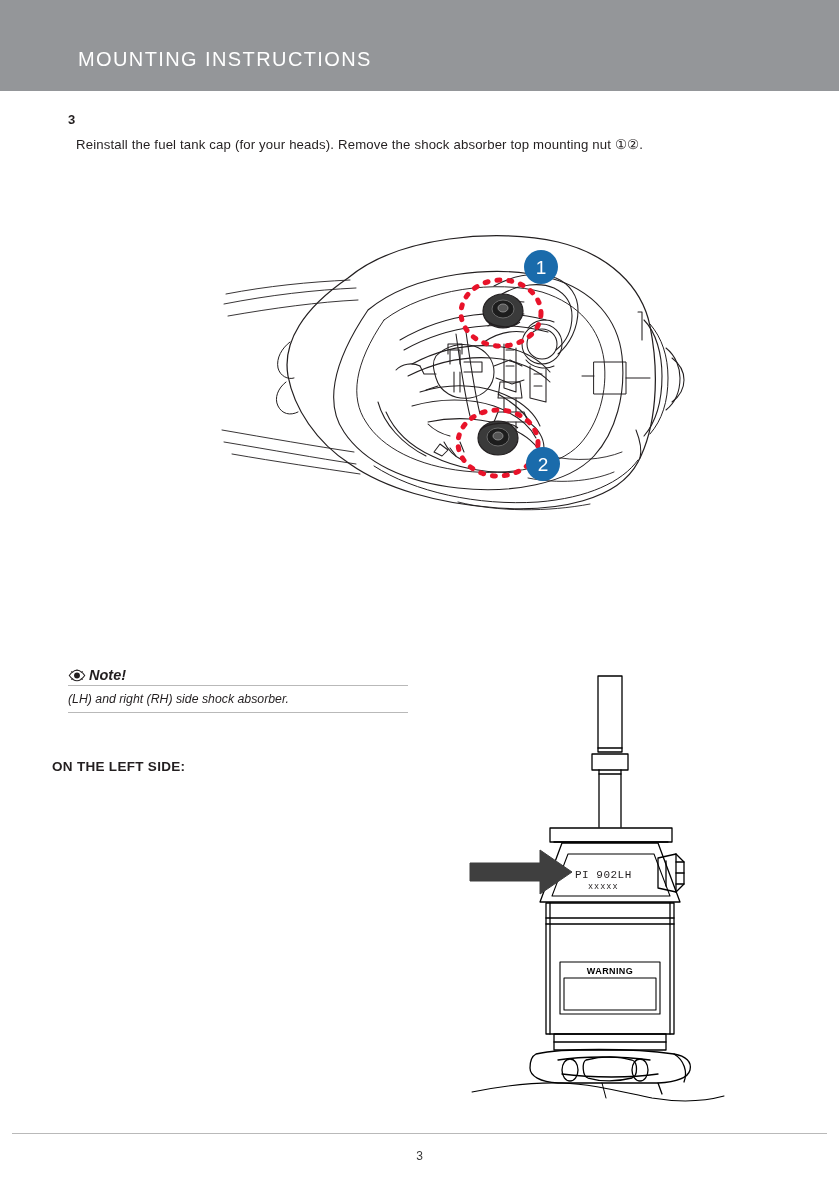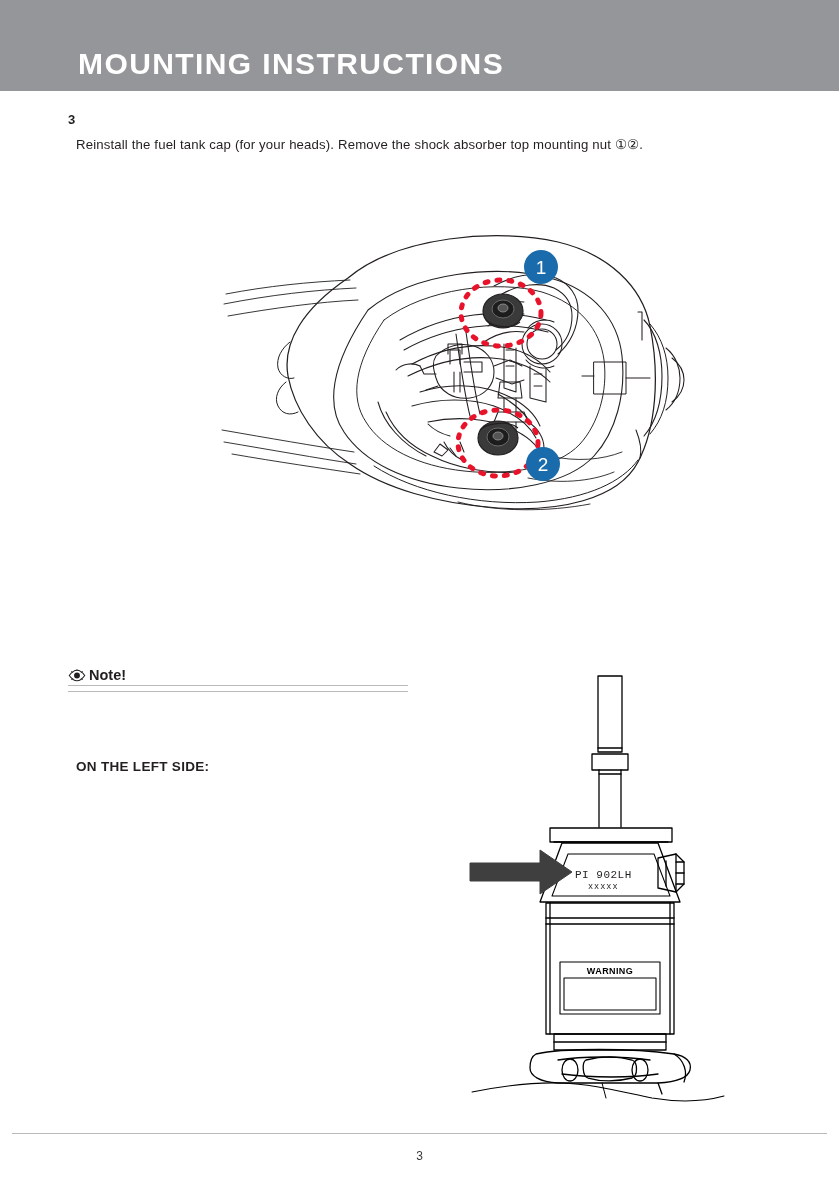--- a/index.html
+++ b/index.html
@@ -26,22 +26,22 @@
     top: 0;
     width: 839px;
     height: 91px;
     background: #949699;
     overflow: hidden;
   }
   #header-title {
     position: absolute;
     left: 78px;
     top: 49px;
-    font-size: 30px;
-    font-weight: bold;
+    font-size: 20px;
+    font-weight: normal;
     letter-spacing: 1.4px;
     color: #ffffff;
     white-space: nowrap;
     line-height: 1;
   }
 
   
   #step-number {
     position: absolute;
     left: 68px;
@@ -88,38 +88,39 @@
   }
   #note-head .eye {
     width: 18px;
     height: 13px;
     display: block;
   }
   #note-title {
     font-size: 14.5px;
     font-weight: bold;
     line-height: 1;
+    font-style: italic;
   }
   .note-rule {
     height: 1px;
     background: #b9b9b9;
     width: 100%;
   }
   #note-body {
     font-size: 12.3px;
     font-style: italic;
     line-height: 1.72;
     padding: 3px 0 2px 4px;
   }
   #note-body .l2 { margin-left: -4px; display: block; }
 
   
   #left-side-heading {
     position: absolute;
-    left: 76px;
+    left: 52px;
     top: 760px;
     font-size: 13.5px;
     font-weight: bold;
     letter-spacing: 0.3px;
     line-height: 1;
   }
 
   
   #fig-shock {
     position: absolute;
@@ -312,20 +313,21 @@
     <div id="note-head">
       <svg class="eye" viewBox="0 0 22 16">
         <path d="M1.5 8 C5 3 9 1.5 11 1.5 C13 1.5 17 3 20.5 8 C17 13 13 14.5 11 14.5 C9 14.5 5 13 1.5 8 Z" fill="none" stroke="#231f20" stroke-width="1.3"></path>
         <circle cx="11" cy="8" r="3.6" fill="#231f20"></circle>
         <path d="M4 2.5 L6 4.6 M11 0.4 L11 2.2 M18 2.5 L16 4.6 M4 13.5 L6 11.4 M18 13.5 L16 11.4" stroke="#231f20" stroke-width="1.1" fill="none"></path>
       </svg>
       <span id="note-title">Note!</span>
     </div>
     <div class="note-rule"></div>
     <div id="note-body">
+      <span class="l2">(LH)  and right (RH) side shock absorber.</span>
     </div>
     <div class="note-rule"></div>
   </div>
 
   <div id="left-side-heading">ON THE LEFT SIDE:</div>
 
   <svg id="fig-shock" viewBox="0 0 268 445">
     <g fill="none" stroke="#000000" stroke-width="1.3" stroke-linejoin="round" stroke-linecap="round">
 
       <path d="M136 14 L160 14 L160 90 L136 90 Z"></path>

